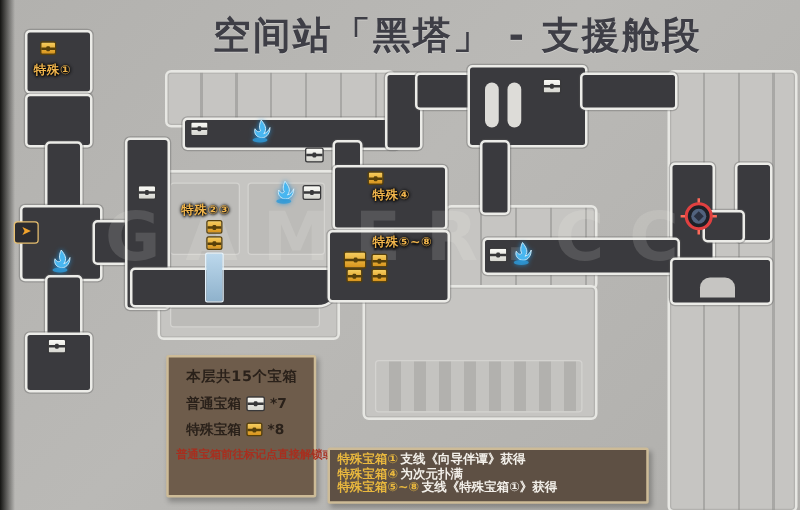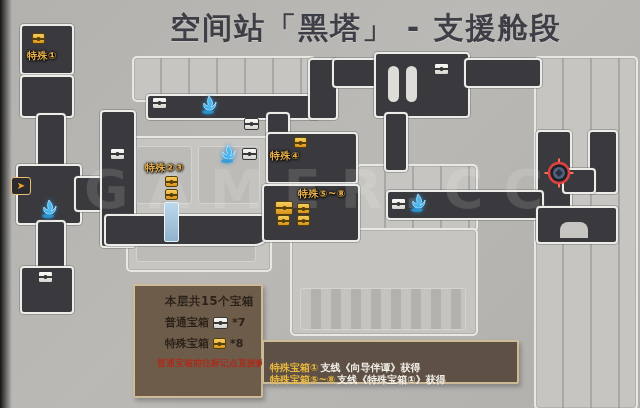--- a/index.html
+++ b/index.html
@@ -40,30 +40,30 @@
   .map-label{position:absolute;font-size:10px;font-weight:bold;color:#efb44c;white-space:nowrap;
     text-shadow:0 1px 2px #000,0 0 3px #000,1px 0 2px #000;letter-spacing:.5px;}
   
   .watermark{position:absolute;left:84px;top:158px;font-size:54px;font-weight:bold;
     color:rgba(245,245,240,.14);letter-spacing:20px;pointer-events:none;}
   
   .title{position:absolute;left:0;top:8px;width:640px;text-align:center;
     font-size:30px;font-weight:bold;color:#3e3e46;letter-spacing:2px;
     text-shadow:0 1px 0 rgba(255,255,255,.25);margin-left:46px;}
   
-  .legend-left{position:absolute;left:133px;top:284px;width:130px;height:114px;
+  .legend-left{position:absolute;left:133px;top:284px;width:120px;height:114px;
     background:#6e5c4b;border:2px solid #cdbb97;border-radius:2px;box-sizing:border-box;
-    box-shadow:2px 3px 4px rgba(0,0,0,.25);padding:6px 4px 4px 22px;}
+    box-shadow:2px 3px 4px rgba(0,0,0,.25);padding:6px 4px 4px 6px;}
   .ll-title{font-size:11.5px;font-weight:bold;color:#2a211a;margin:2px 0 6px 8px;letter-spacing:.5px;}
   .ll-row{font-size:11px;font-weight:bold;color:#2a211a;margin:0 0 6px 8px;display:flex;align-items:center;gap:4px;}
   .ll-row .ic{position:relative;display:inline-block;}
   .ll-note{font-size:9px;font-weight:bold;color:#a82e1e;margin:4px 0 2px 0;letter-spacing:0;white-space:nowrap;}
-  .legend-right{position:absolute;left:262px;top:340px;width:257px;height:33px;
+  .legend-right{position:absolute;left:262px;top:358px;width:257px;height:45px;
     background:#5e5044;border:2px solid #cdbb97;border-radius:2px;box-sizing:border-box;
-    box-shadow:2px 3px 4px rgba(0,0,0,.25);padding:20px 6px;}
+    box-shadow:2px 3px 4px rgba(0,0,0,.25);padding:2px 6px;}
   .lr-row{font-size:10px;font-weight:bold;line-height:11.5px;white-space:nowrap;}
   .lr-label{color:#e9b83e;margin-right:2px;}
   .lr-desc{color:#f2efe9;}
 </style>
 </head>
 <body>
 
 <div id="stage">
   <div class="edge-strip"></div>
 
@@ -178,21 +178,21 @@
       <path d="M11 15 l4 -4 l4 4 l-4 4 Z" fill="#2a3040"></path>
       <g stroke="#ff6a5a" stroke-width="2">
             <line x1="15" y1="0.5" x2="15" y2="4"></line>
             <line x1="15" y1="26" x2="15" y2="29.5"></line>
             <line x1="0.5" y1="15" x2="4" y2="15"></line>
             <line x1="26" y1="15" x2="29.5" y2="15"></line>
           </g>
         </svg></div>
       <div class="map-label" style="left: 27px; top: 49px; text-align: right;">特殊①</div>
       <div class="map-label" style="left: 145px; top: 161px;">特殊②③</div>
-      <div class="map-label" style="left: 270px; top: 149px;">特殊④</div>
+      <div class="map-label" style="left: 298px; top: 149px;">特殊④</div>
       <div class="map-label" style="left: 271px; top: 187px; margin-left: 27px;">特殊⑤~⑧</div>
     </div>
 
   <div class="title">空间站「黑塔」 - 支援舱段</div>
 
   <div class="legend-left">
     <div class="ll-title">本层共15个宝箱</div>
     <div class="ll-row">
       <span>普通宝箱</span>
       <span class="ic chest-n"></span>
@@ -201,15 +201,16 @@
     <div class="ll-row">
       <span>特殊宝箱</span>
       <span class="ic chest-g"></span>
       <span>*8</span>
     </div>
     <div class="ll-note">普通宝箱前往标记点直接解锁或</div>
   </div>
 
   <div class="legend-right" id="legend-right">
       <div class="lr-row"><span class="lr-label">特殊宝箱①</span><span class="lr-desc">支线《向导伴谭》获得</span></div>
+      <div class="lr-row"><span class="lr-label">特殊宝箱④</span><span class="lr-desc">为次元扑满</span></div>
       <div class="lr-row"><span class="lr-label">特殊宝箱⑤~⑧</span><span class="lr-desc">支线《特殊宝箱①》获得</span></div>
     </div>
 </div>
 
 </body></html>

